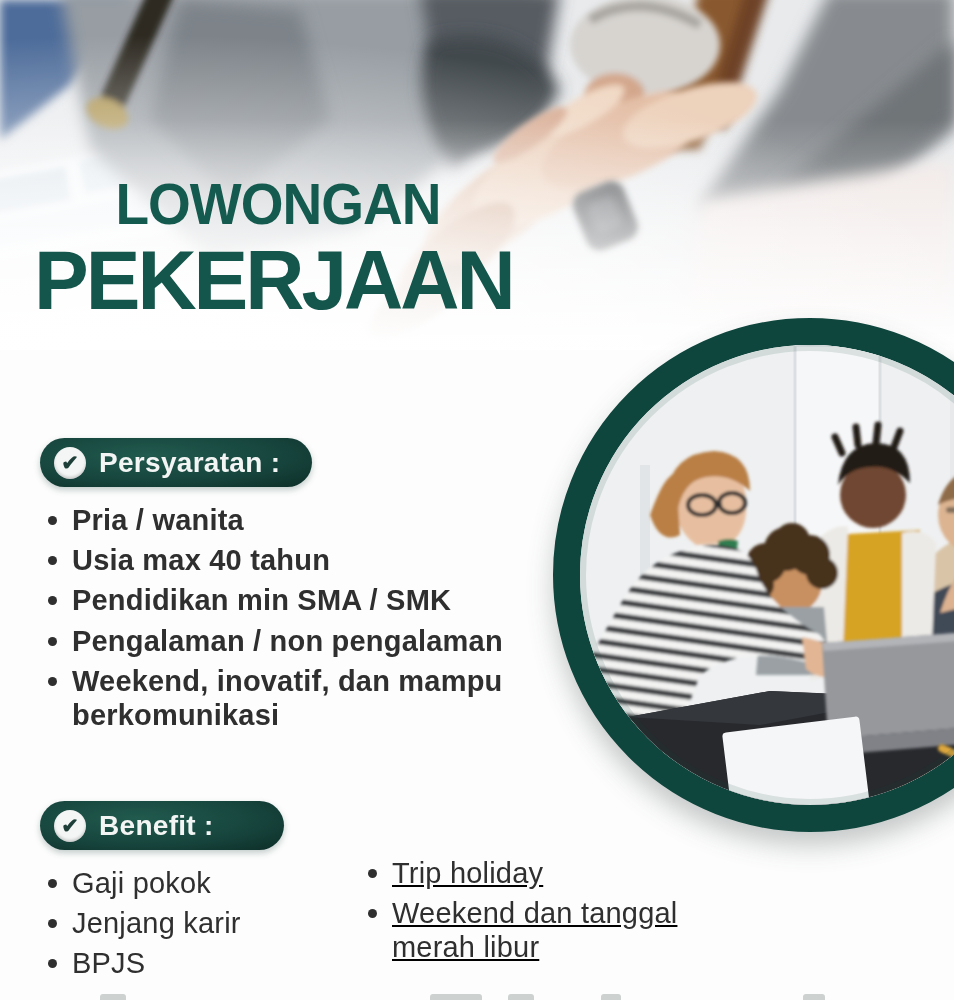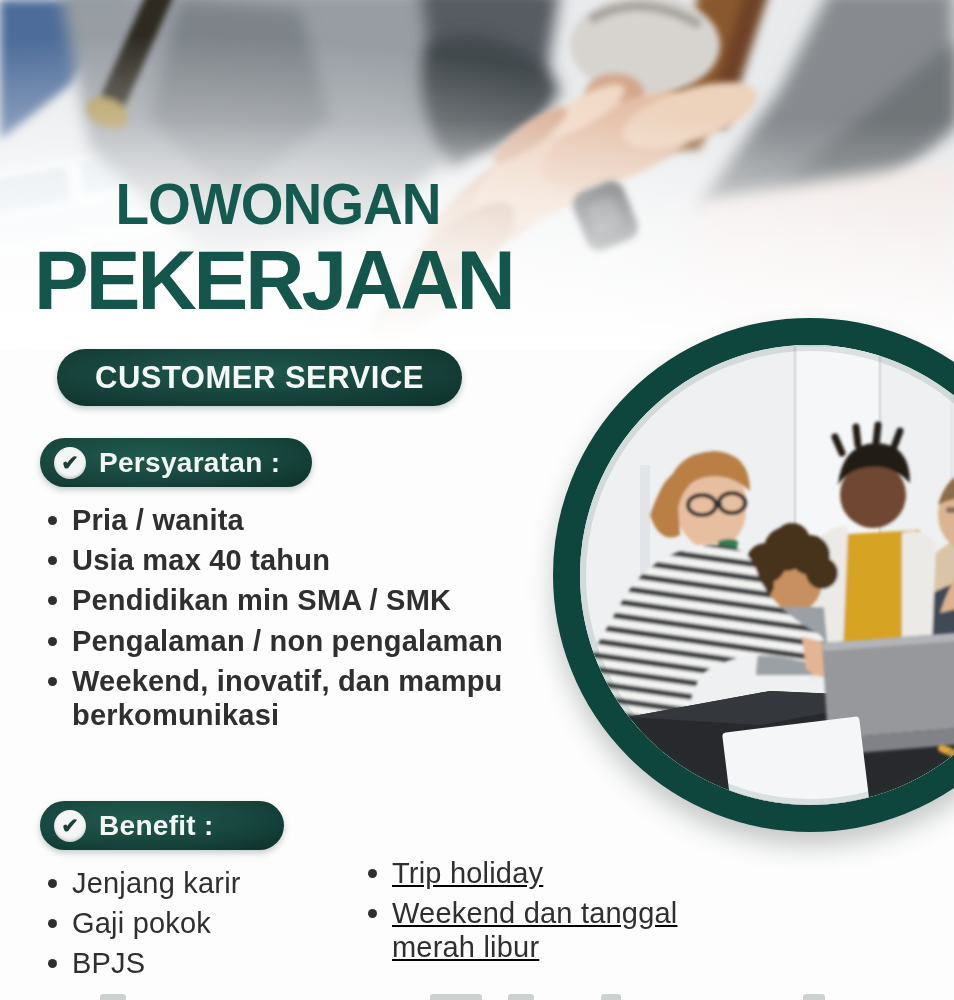--- a/index.html
+++ b/index.html
@@ -159,23 +159,20 @@
       <rect x="0" y="120" width="954" height="230" fill="url(#fadeWhite)"></rect>
       <rect x="0" y="0" width="954" height="350" fill="url(#fadeCorner)"></rect>
     </svg>
   </div>
 
   <div class="title-block">
     <div class="title-line1">LOWONGAN</div>
     <div class="title-line2">PEKERJAAN</div>
   </div>
 
-  <div class="role-pill">
-    <span>CUSTOMER SERVICE</span>
-  </div>
 
   <div class="section-pill pill-requirements">
     <div class="check-badge">
       <span>✔</span>
     </div>
     <div class="label">Persyaratan :</div>
   </div>
 
   <ul class="bullets req-list">
       <li>Pria / wanita</li>
@@ -186,22 +183,22 @@
     </ul>
 
   <div class="section-pill pill-benefits">
     <div class="check-badge">
       <span>✔</span>
     </div>
     <div class="label">Benefit :</div>
   </div>
 
   <ul class="bullets benefit-left">
+      <li>Gaji pokok</li>
       <li>Jenjang karir</li>
-      <li>Gaji pokok</li>
       <li>BPJS</li>
     </ul>
   <ul class="bullets benefit-right">
       <li>Trip holiday</li>
       <li>Weekend dan tanggal merah libur</li>
     </ul>
 
   <div class="circle-photo">
     <svg width="460" height="460" viewBox="0 0 460 460">
       <defs>

